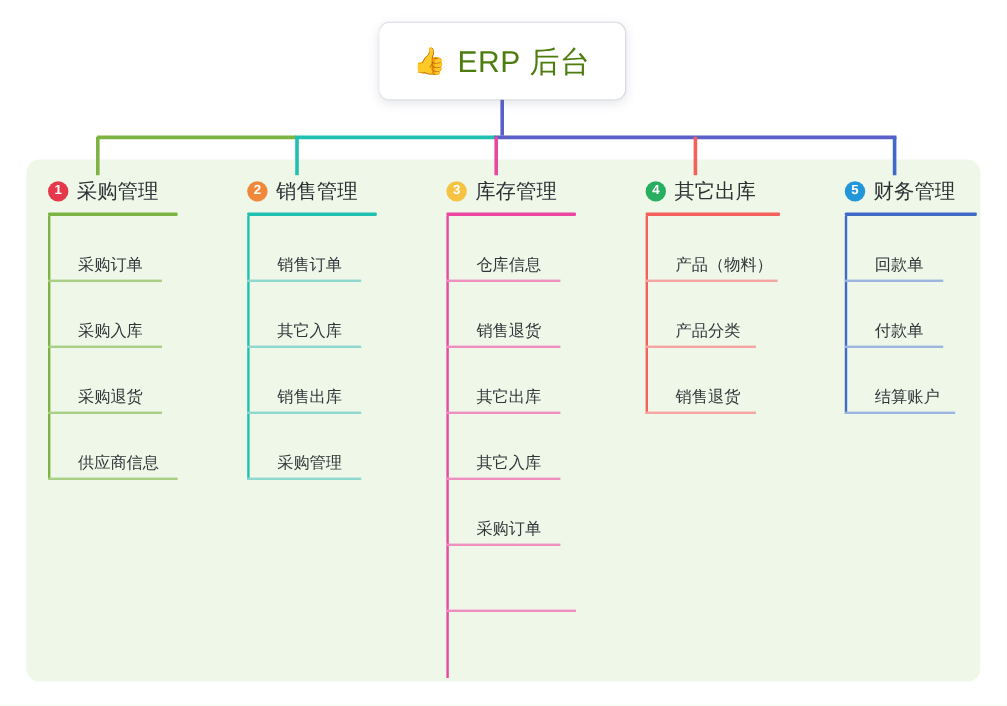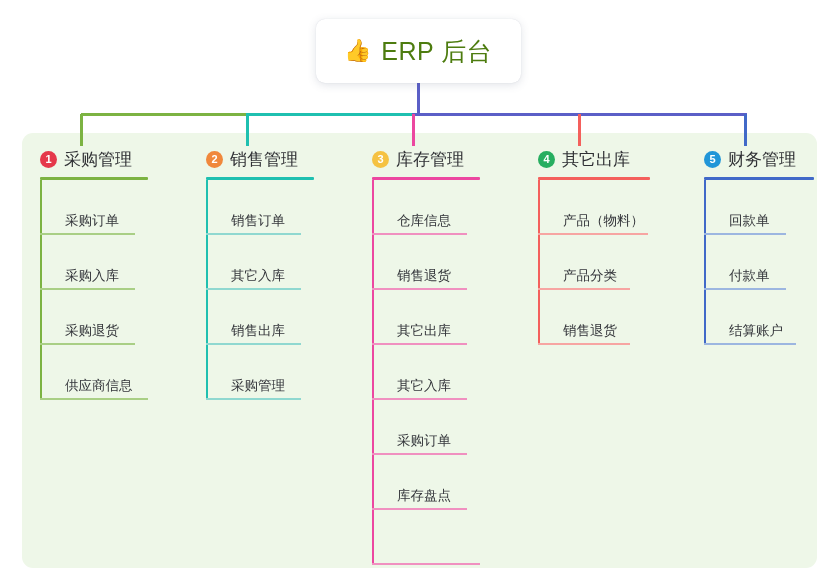--- a/index.html
+++ b/index.html
@@ -179,24 +179,20 @@
           </div>
           <div class="leaf">
             <span class="leaf-label">其它入库</span>
             <div class="leaf-rule" style="width: 95px; background: rgb(240, 144, 192);"></div>
           </div>
           <div class="leaf">
             <span class="leaf-label">采购订单</span>
             <div class="leaf-rule" style="width: 95px; background: rgb(240, 144, 192);"></div>
           </div>
           <div class="leaf">
-            <span class="leaf-label">库存盘点</span>
-            <div class="leaf-rule" style="width: 95px; background: rgb(240, 144, 192);"></div>
-          </div>
-          <div class="leaf">
             <div class="leaf-rule" style="width: 108px; background: rgb(240, 144, 192);"></div>
           </div>
         </div>
       </div>
       <div class="col" style="left: 538px;">
         <div class="col-head">
           <span class="badge" style="background: rgb(39, 174, 96);">4</span>
           <span class="col-title">其它出库</span>
         </div>
         <div class="head-rule" style="width: 112px; background: rgb(244, 96, 92);"></div>

